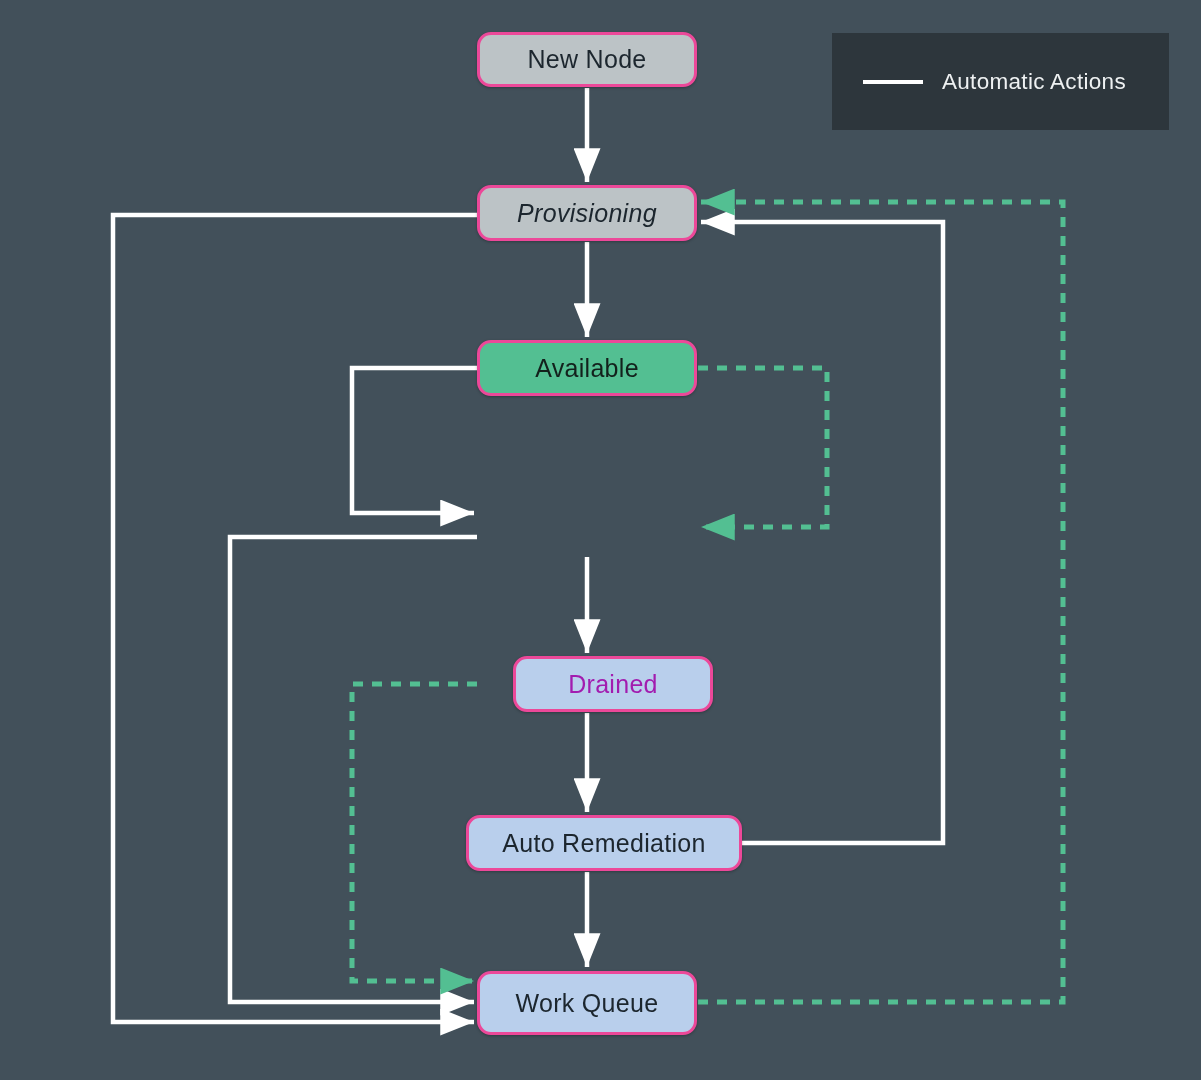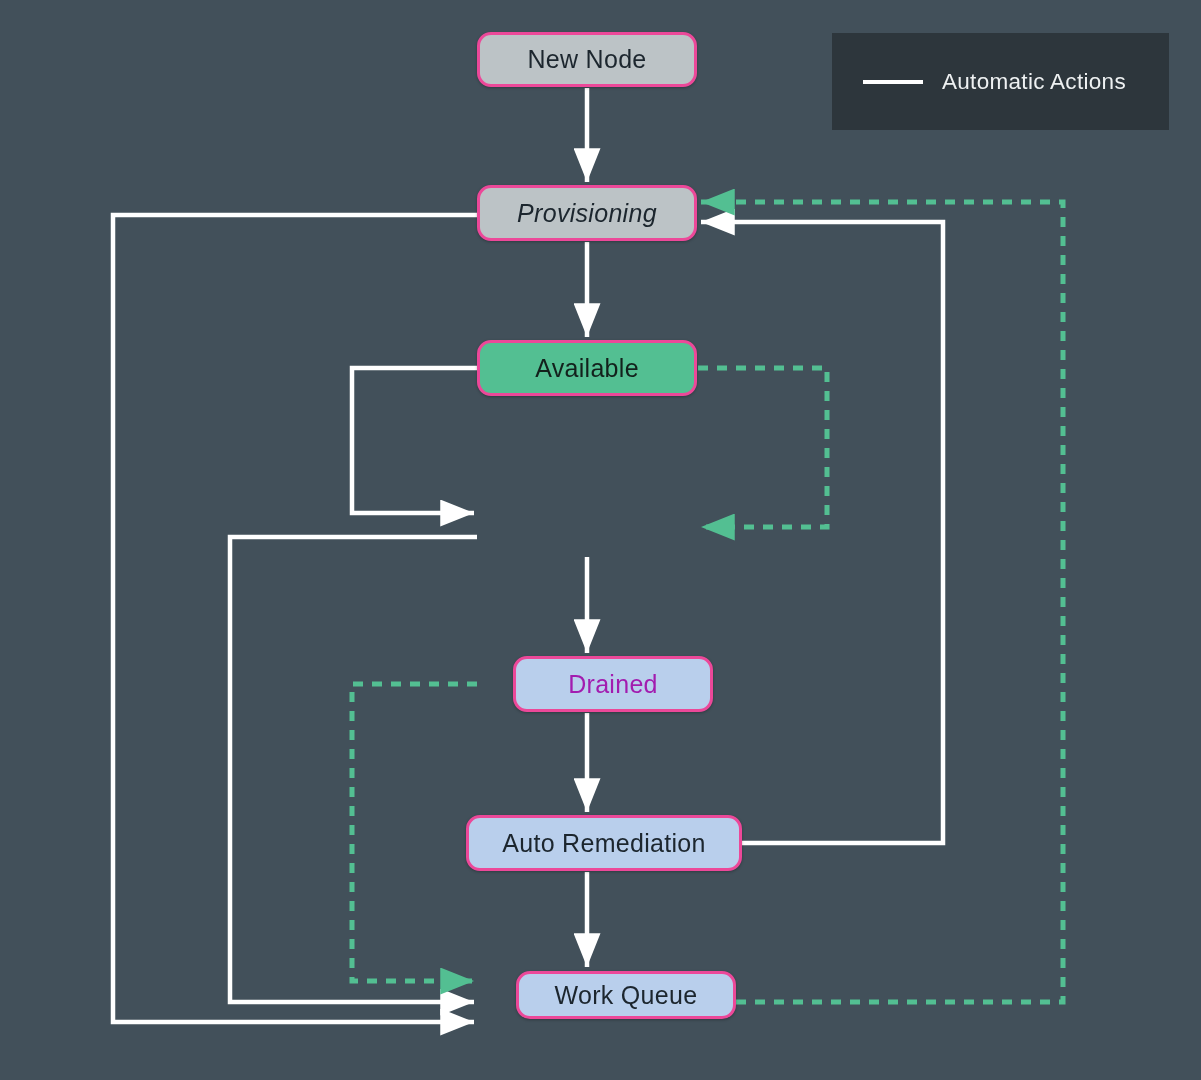--- a/index.html
+++ b/index.html
@@ -70,21 +70,21 @@
   </div>
   <div class="node" style="left: 477px; top: 340px; width: 220px; height: 56px; background: rgb(83, 191, 146); color: rgb(19, 33, 28); text-align: center;">
     <span>Available</span>
   </div>
   <div class="node" style="left: 477px; top: 656px; width: 200px; height: 56px; background: rgb(185, 207, 236); color: #a21caf; margin-left: 36px;">
     <span>Drained</span>
   </div>
   <div class="node" style="left: 466px; top: 815px; width: 276px; height: 56px; background: rgb(185, 207, 236); color: rgb(28, 38, 46);">
     <span>Auto Remediation</span>
   </div>
-  <div class="node" style="left: 477px; top: 971px; width: 220px; height: 48px; background: rgb(185, 207, 236); color: rgb(28, 38, 46); margin-left: 39px;">
+  <div class="node" style="left: 477px; top: 971px; width: 220px; height: 64px; background: rgb(185, 207, 236); color: rgb(28, 38, 46);">
     <span>Work Queue</span>
   </div>
 
   <div class="legend" style="background: rgb(45, 54, 60);">
     <div class="legend-row">
       <svg class="swatch" width="62" height="8">
         <line class="swatch-line-auto" x1="1" y1="4" x2="61" y2="4"></line>
       </svg>
       <span class="legend-label">Automatic Actions</span>
     </div>

